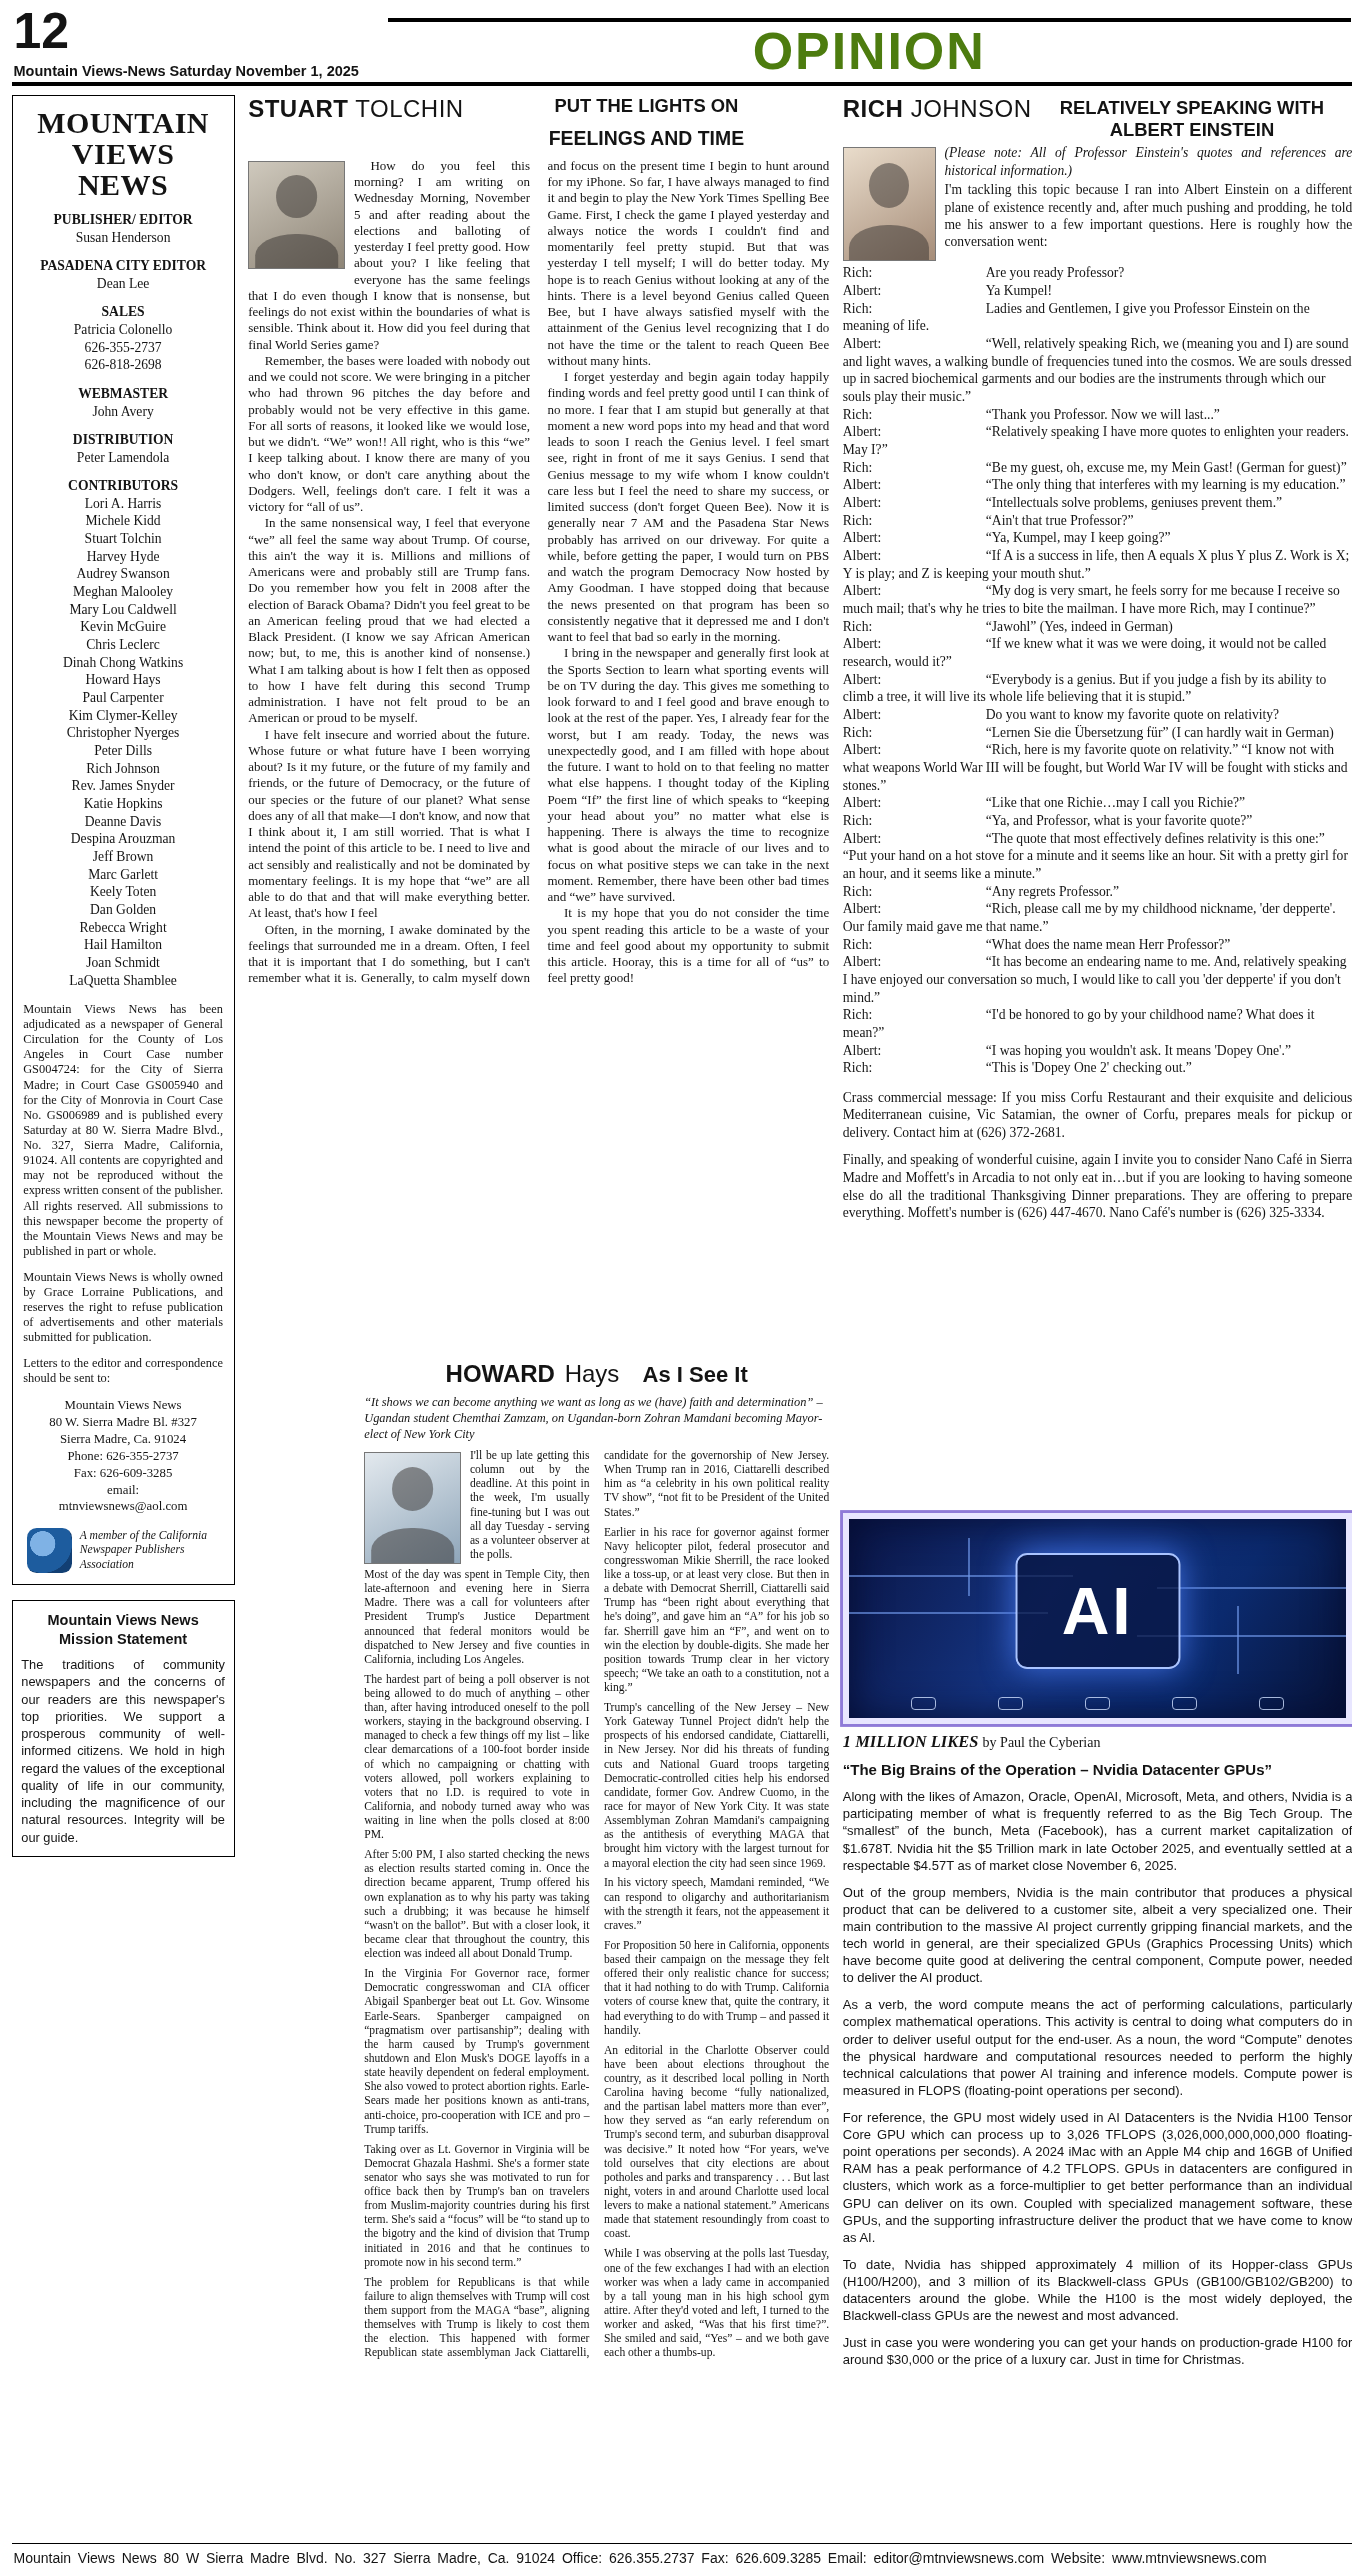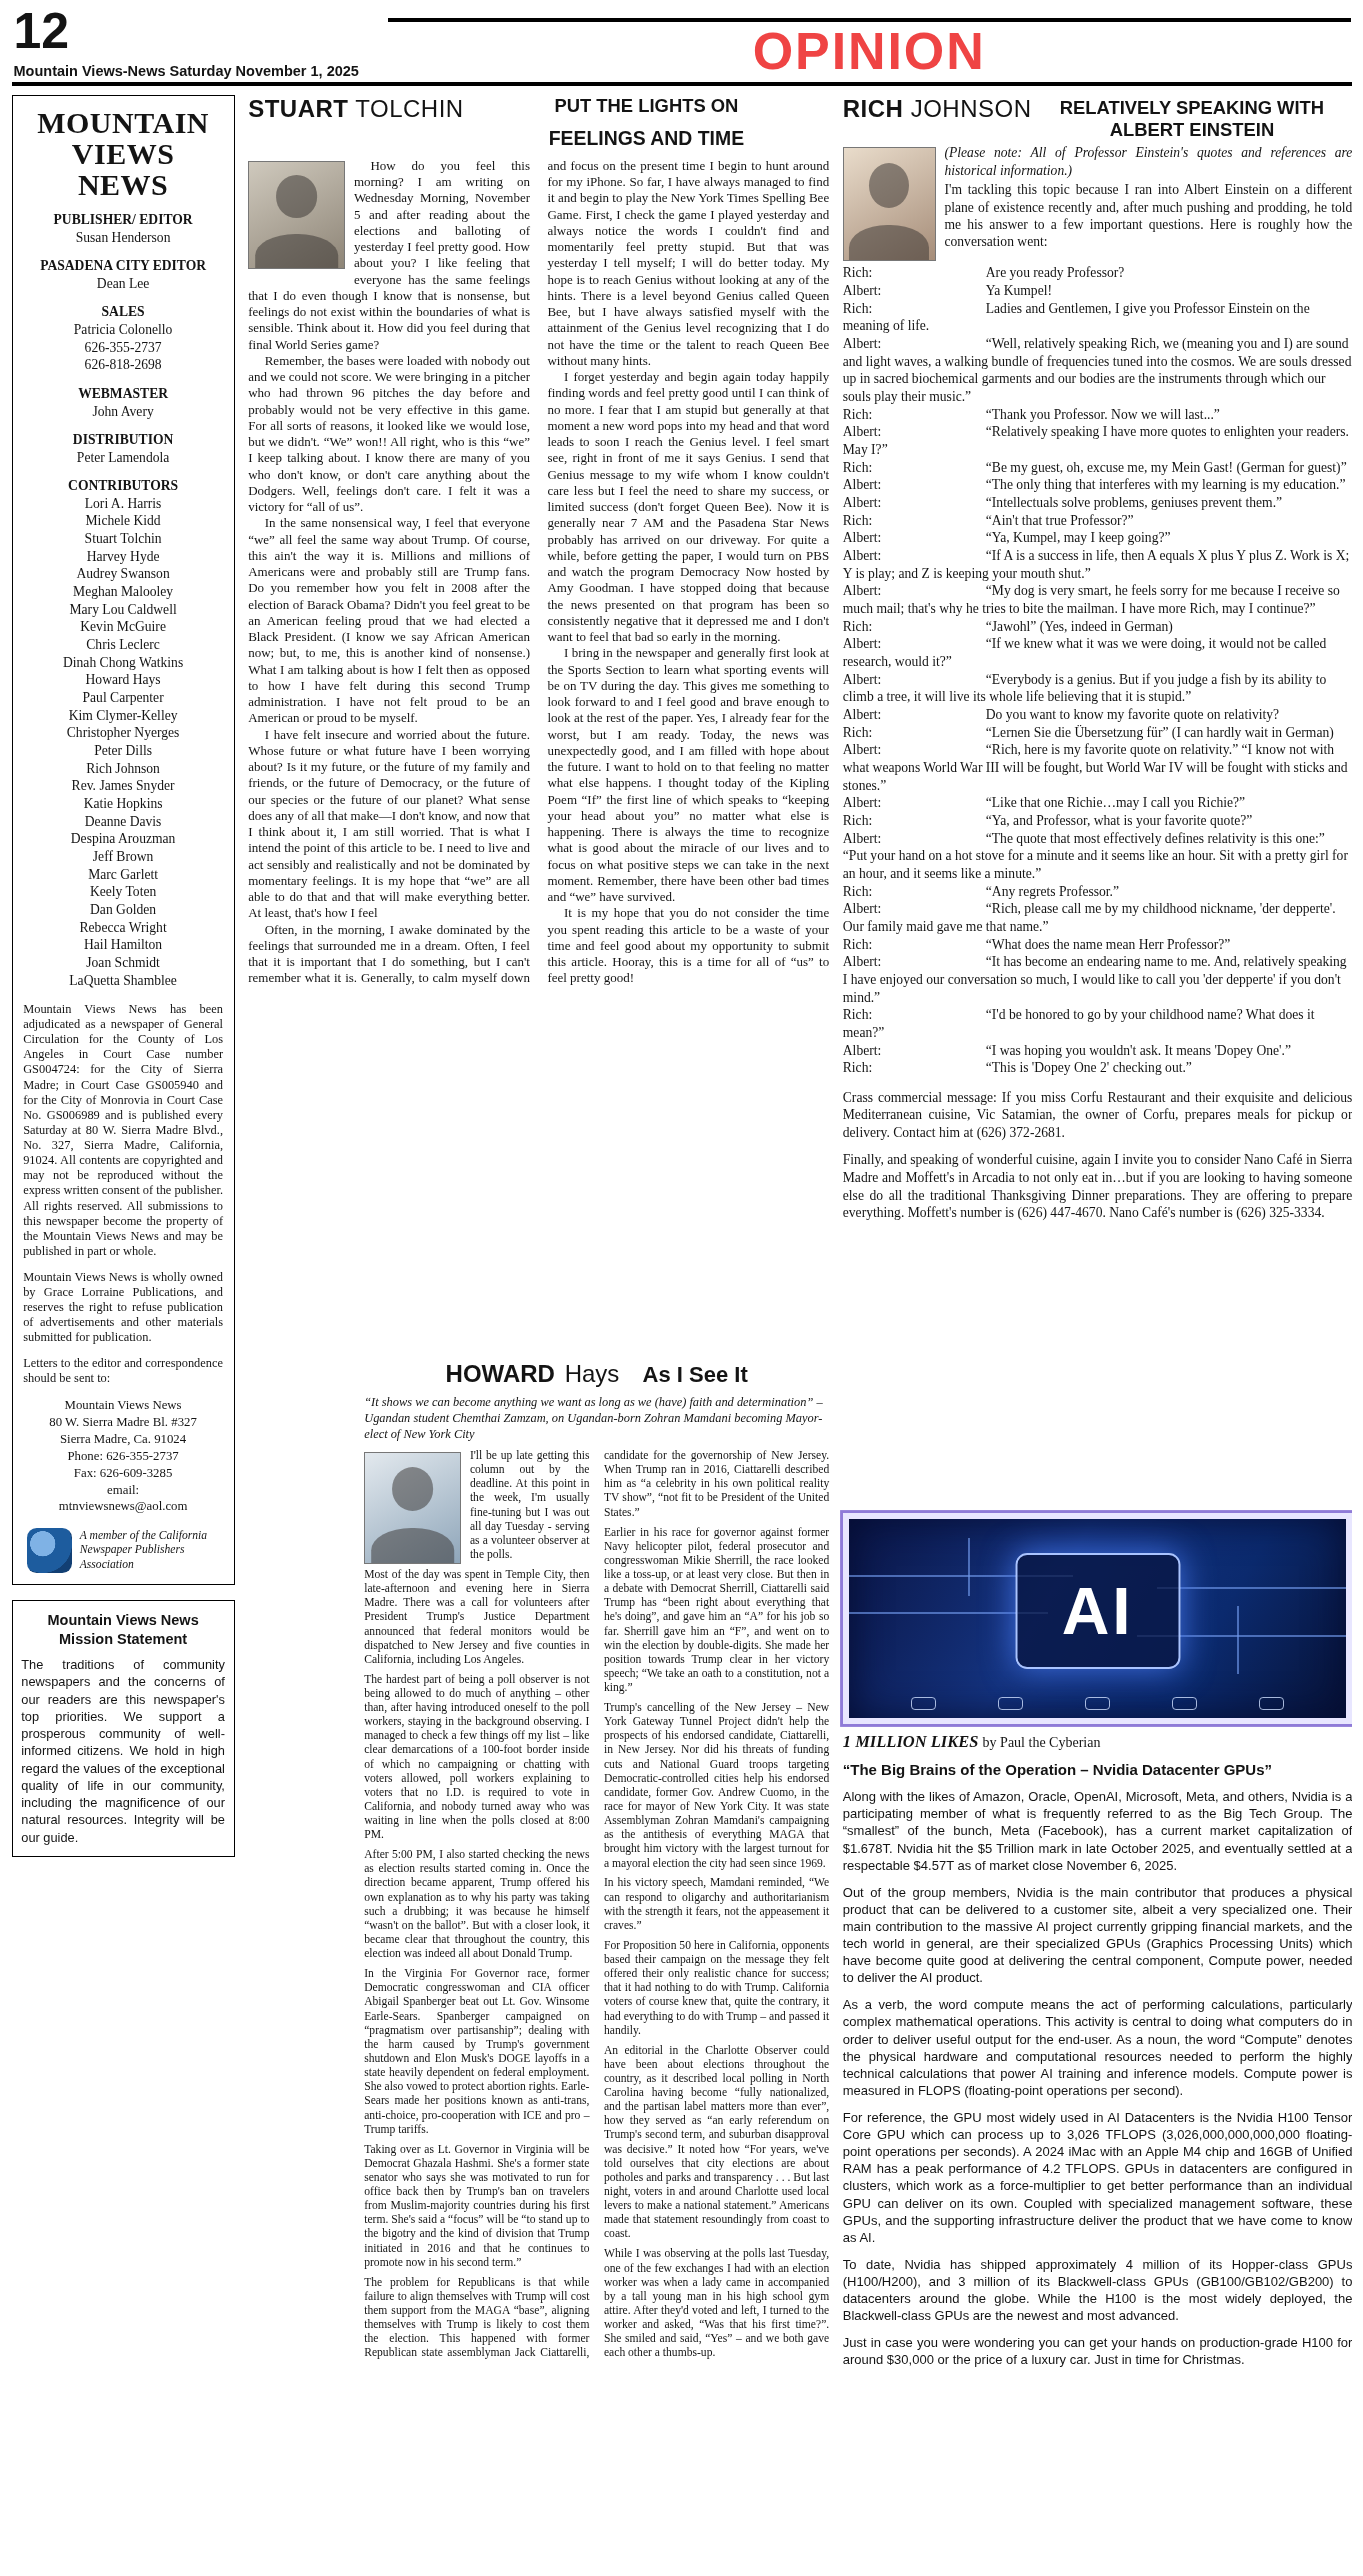--- a/index.html
+++ b/index.html
@@ -6,21 +6,21 @@
   html,body{background:#fff;}
   body{width:1364px;height:2576px;color:#141414;font-family:"Liberation Serif",serif;}
   .page{width:1364px;height:2576px;overflow:hidden;display:flex;flex-direction:column;padding:7.7px 11.6px 0;background:#fff;}
 
   
   .hdr{display:flex;align-items:flex-end;border-bottom:4.8px solid #000;padding:0 1.9px 2.9px;}
   .hdr-left{display:flex;flex-direction:column;}
   .pgnum{font-family:"Liberation Sans",sans-serif;font-weight:bold;font-size:50px;line-height:.95;}
   .dateline{font-family:"Liberation Sans",sans-serif;font-weight:bold;font-size:14.5px;margin-top:7.7px;white-space:nowrap;}
   .hdr-right{flex:1;margin-left:29px;border-top:4.8px solid #000;display:flex;justify-content:center;padding-top:1.9px;}
-  .opinion{color:#ef4444;font-family:"Liberation Sans",sans-serif;font-weight:bold;font-size:52px;letter-spacing:1.9px;line-height:1.05;}
+  .opinion{color:#4d7c0f;font-family:"Liberation Sans",sans-serif;font-weight:bold;font-size:52px;letter-spacing:1.9px;line-height:1.05;}
 
   
   .content{flex:1;display:flex;gap:13.6px;padding-top:9.7px;overflow:hidden;}
   .masthead-col{width:223px;flex:none;}
   .middle-col{width:581px;flex:none;}
   .right-col{flex:1;min-width:0;}
 
   
   .masthead-box{border:1.9px solid #000;padding:11.6px 8.7px 11.6px;text-align:center;}
   .mh-title-line{font-size:30px;font-weight:bold;line-height:1.03;letter-spacing:0.5px;}
@@ -377,15 +377,18 @@
             <p class="cy-p">As a verb, the word compute means the act of performing calculations, particularly complex mathematical operations. This activity is central to doing what computers do in order to deliver useful output for the end-user. As a noun, the word “Compute” denotes the physical hardware and computational resources needed to perform the highly technical calculations that power AI training and inference models. Compute power is measured in FLOPS (floating-point operations per second).</p>
             <p class="cy-p">For reference, the GPU most widely used in AI Datacenters is the Nvidia H100 Tensor Core GPU which can process up to 3,026 TFLOPS (3,026,000,000,000,000 floating-point operations per seconds). A 2024 iMac with an Apple M4 chip and 16GB of Unified RAM has a peak performance of 4.2 TFLOPS. GPUs in datacenters are configured in clusters, which work as a force-multiplier to get better performance than an individual GPU can deliver on its own. Coupled with specialized management software, these GPUs, and the supporting infrastructure deliver the product that we have come to know as AI.</p>
             <p class="cy-p">To date, Nvidia has shipped approximately 4 million of its Hopper-class GPUs (H100/H200), and 3 million of its Blackwell-class GPUs (GB100/GB102/GB200) to datacenters around the globe. While the H100 is the most widely deployed, the Blackwell-class GPUs are the newest and most advanced.</p>
             <p class="cy-p">Just in case you were wondering you can get your hands on production-grade H100 for around $30,000 or the price of a luxury car. Just in time for Christmas.</p>
           </div>
       </article>
 
     </section>
   </main>
 
+  <footer class="ftr">
+    <div>Mountain Views News  80 W Sierra Madre Blvd.  No. 327  Sierra Madre, Ca.  91024  Office: 626.355.2737  Fax: 626.609.3285  Email: editor@mtnviewsnews.com  Website: www.mtnviewsnews.com</div>
+  </footer>
 
 </div>
 
 
 </body></html>

